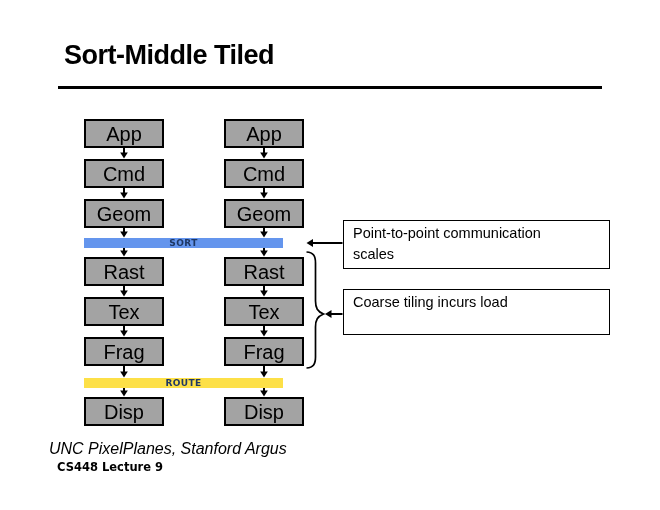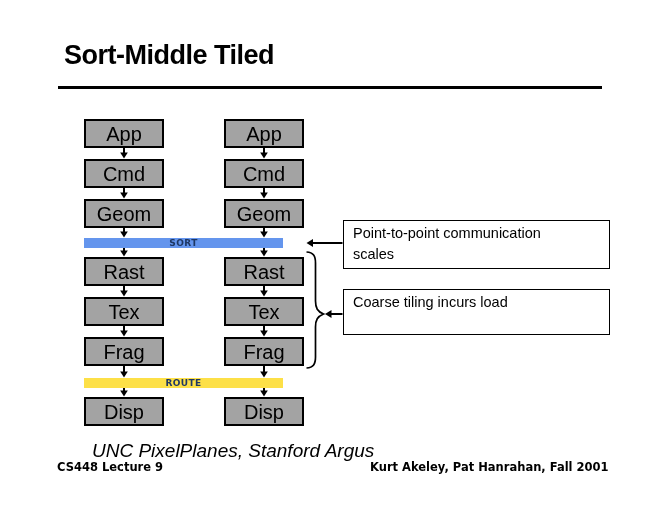--- a/index.html
+++ b/index.html
@@ -31,23 +31,22 @@
   .anno{
     position:absolute;left:343px;width:267px;box-sizing:border-box;
     border:1.5px solid #000;background:#fff;padding:2px 9px;
     font-size:14.5px;line-height:21px;
     font-family:"Liberation Sans","DejaVu Sans",sans-serif;
   }
   #anno-0{top:220px;height:49px;}
   #anno-1{top:289px;height:46px;}
   .anno .it{}
   .footer-credit{
-    position:absolute;left:49px;top:440px;font-size:19px;font-style:italic;white-space:nowrap;
+    position:absolute;left:49px;top:440px;font-size:16px;font-style:italic;white-space:nowrap;
     font-family:"Liberation Sans","DejaVu Sans",sans-serif;
-    margin-left:43px;
   }
   .footer-course{position:absolute;left:57px;top:460px;font-size:11.5px;font-weight:bold;white-space:nowrap;}
   .footer-authors{position:absolute;left:370px;top:460px;font-size:11.5px;font-weight:bold;white-space:nowrap;}
 </style>
 </head>
 <body>
 
 <div class="slide">
 
   <h1 class="title">Sort-Middle Tiled</h1>
@@ -131,15 +130,14 @@
   <div class="anno" id="anno-0">
       <div><span class="it">Point-to-point</span><span> communication</span></div>
       <div><span>scales</span></div>
     </div>
   <div class="anno" id="anno-1">
       <div><span>Coarse tiling incurs </span><span class="it">load</span></div>
     </div>
 
   <div class="footer-credit">UNC PixelPlanes, Stanford Argus</div>
   <div class="footer-course">CS448 Lecture 9</div>
-  <div class="footer-authors">Kurt Akeley, Pat Hanrahan, Fall 2001</div>
 
 </div>
 
 </body></html>

